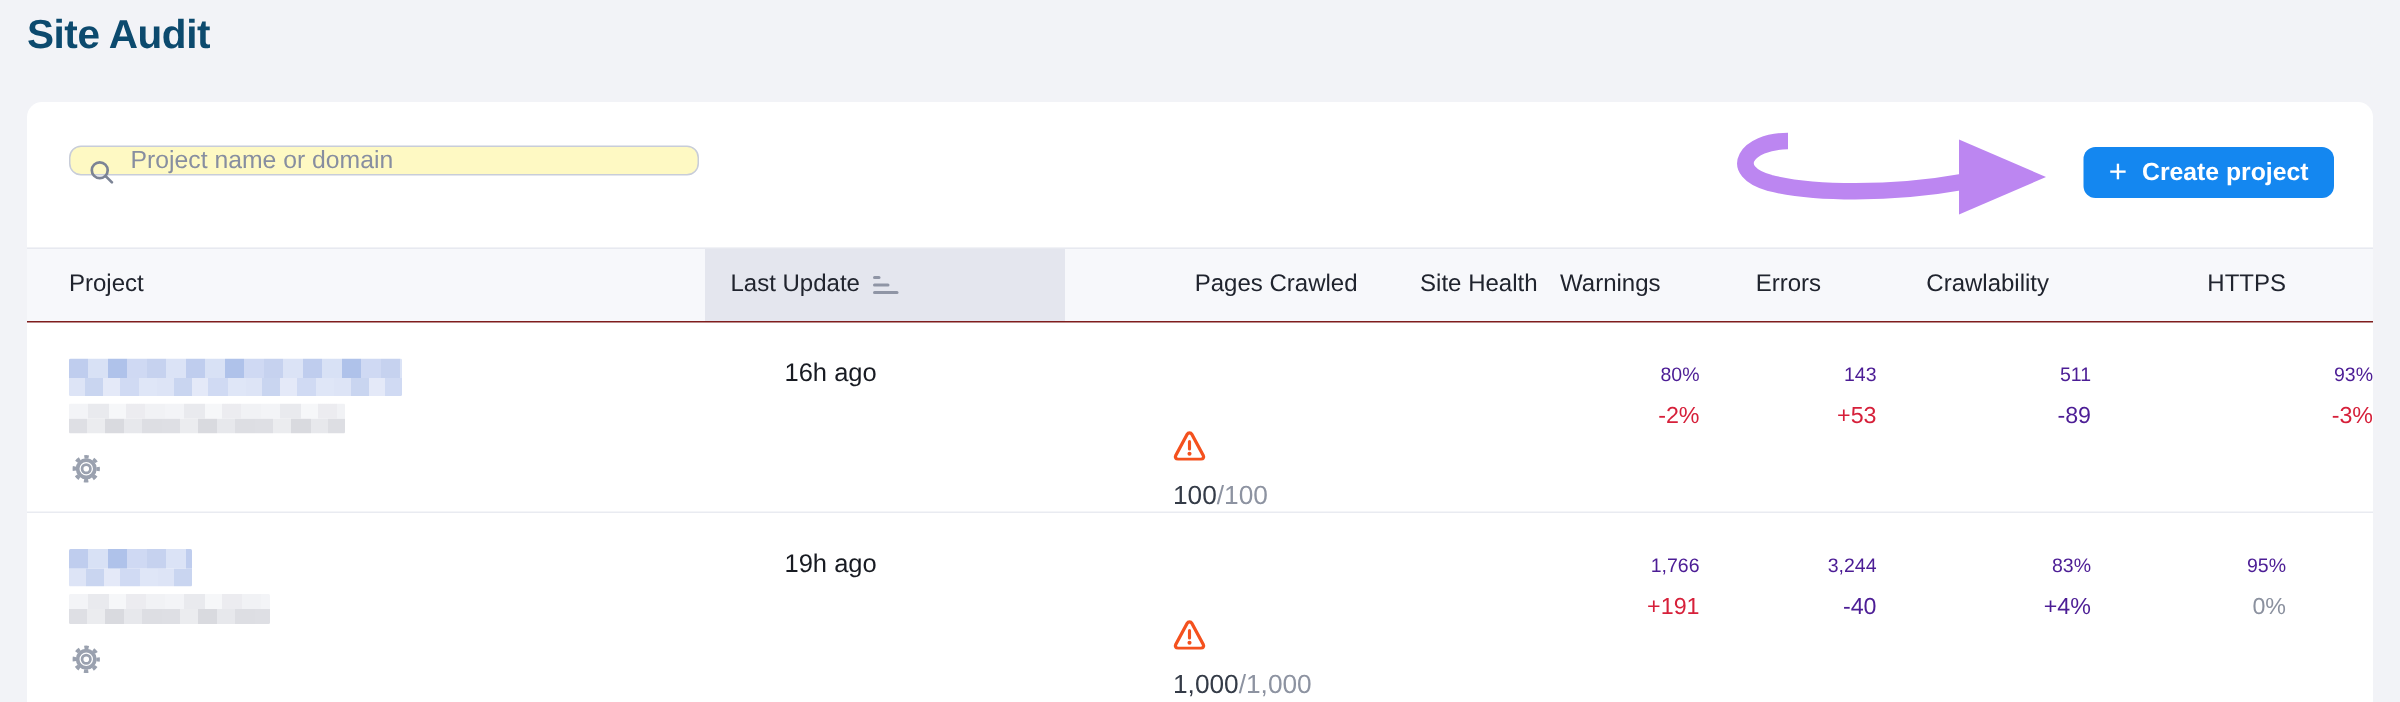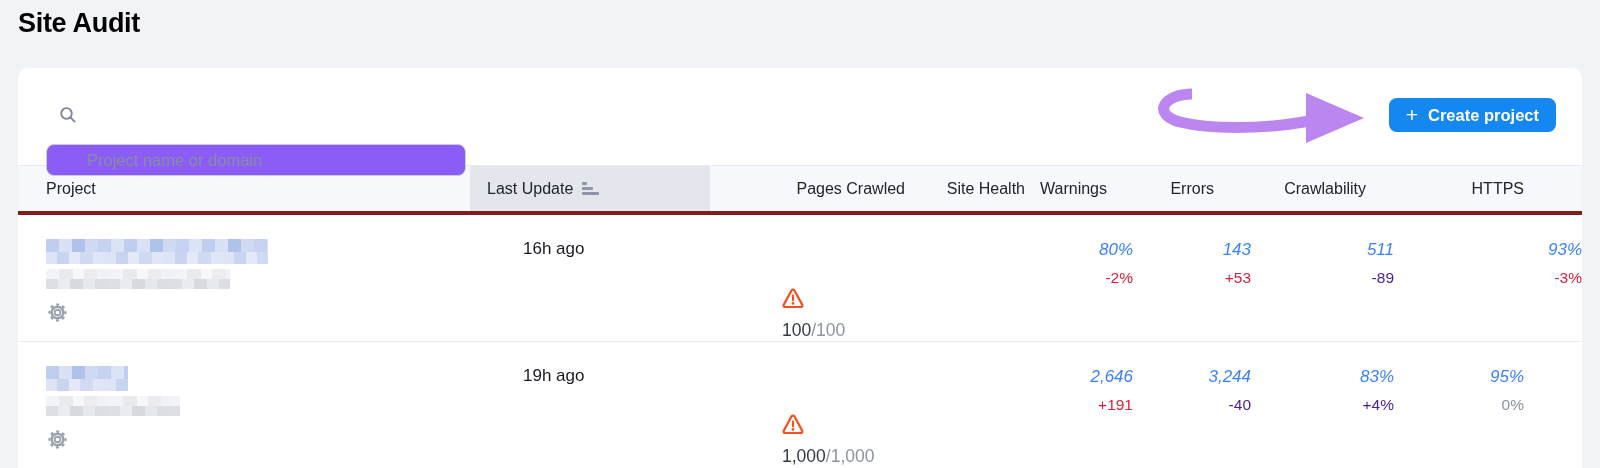--- a/index.html
+++ b/index.html
@@ -6,37 +6,37 @@
   html,body { width:1600px; height:468px; overflow:hidden; }
   body {
     position:relative;
     background:#f2f3f7;
     font-family:"Liberation Sans", sans-serif;
     color:#1b1e26;
   }
 
   .page-title {
     position:absolute; left:18px; top:8px;
-    font-size:27px; font-weight:700; color:#000000; letter-spacing:-0.3px;
+    font-size:27px; font-weight:700; color:#0c4a6e; letter-spacing:-0.3px;
   }
 
   .card {
     position:absolute; left:18px; top:68px; width:1564px; height:430px;
     background:#ffffff; border-radius:10px;
   }
 
   
   .toolbar { position:relative; height:97px; }
   .search-wrap { position:absolute; left:28px; top:29px; }
   .search-input {
-    width:420px; height:32px;
+    width:420px; height:20px;
     border:1px solid #c8cdd9; border-radius:8px;
     padding:0 12px 0 40px;
     font-size:16.5px; font-family:"Liberation Sans", sans-serif;
-    color:#2a2e39; background:#8b5cf6; outline:none;margin-top:47px;
+    color:#2a2e39; background:#fef9c3; outline:none;
   }
   .search-input::placeholder { color:#878ea0; }
   .search-icon { position:absolute; left:13px; top:9px; pointer-events:none; }
 
   .create-btn {
     position:absolute; right:26px; top:30px; height:34px;
     display:inline-flex; align-items:center; gap:10px;
     padding:0 17px;
     background:#1487f0; color:#fff;
     border:none; border-radius:8px; cursor:pointer;
@@ -49,21 +49,21 @@
 
   
   .grid {
     display:grid;
     grid-template-columns:452px 240px 195px 120px 82px 107px 152px 1fr;
   }
   .t-head {
     height:50px;
     background:#f7f8fb;
     border-top:1px solid #e7e9f0;
-    border-bottom:4px solid #7f1d1d;
+    border-bottom:1px solid #7f1d1d;
     font-size:16px; color:#20242e;
   }
   .t-head > div { display:flex; align-items:center; }
   .h-project { padding-left:28px; }
   .h-last { background:#e4e6ee; height:100%; padding-left:17px; gap:9px;text-align:center; }
   .h-right { justify-content:flex-end;margin-left:20px; }
   .h-https { padding-right:58px; }
 
   .sort-icon { display:inline-flex; flex-direction:column; align-items:flex-start; gap:2.5px; }
   .sort-icon i { display:block; height:2.6px; background:#8f95a5; border-radius:1px; }
@@ -100,22 +100,22 @@
   .cell-last { padding:24px 0 0 17px; font-size:17px; color:#181b22; }
 
   .cell-pages { padding:24px 0 0 0; display:flex; justify-content:flex-end; align-items:flex-start; gap:8px;flex-direction:column; }
   .pages-text { font-size:17.5px; color:#343b47; line-height:21px; }
   .pages-total { color:#8d93a1; }
   .warning-icon { margin-top:1px; flex:none; }
 
   .cell-num { padding-top:24px; text-align:right; }
   .cell-https { padding-right:58px; }
   .val {
-    display:inline-block; font-size:17px; color:#3b82f6;
-    text-decoration:none; line-height:21px; cursor:pointer;font-style:italic;
+    display:inline-block; font-size:13px; color:#4c1d95;
+    text-decoration:none; line-height:21px; cursor:pointer;
   }
   .delta { display:block; font-size:15.5px; margin-top:9px; line-height:18px; }
   .d-red   { color:#d6203a; }
   .d-green { color:#4c1d95; }
   .d-gray  { color:#8b919f; }
 </style>
 </head>
 <body>
 
 <div class="page-title">Site Audit</div>
@@ -219,21 +219,21 @@
       <span class="warning-icon">
         <svg width="22" height="20" viewBox="0 0 24 22">
           <path d="M10.3 2.7 L1.9 18.3 a1.9 1.9 0 0 0 1.7 2.8 h16.8 a1.9 1.9 0 0 0 1.7 -2.8 L13.7 2.7 a1.95 1.95 0 0 0 -3.4 0 Z" fill="none" stroke="#f4511e" stroke-width="2.4" stroke-linejoin="round"></path>
           <line x1="12" y1="8.2" x2="12" y2="13.6" stroke="#f4511e" stroke-width="2.3" stroke-linecap="round"></line>
           <circle cx="12" cy="17" r="1.5" fill="#f4511e"></circle>
         </svg>
       </span>
       <span class="pages-text"><span>1,000</span><span class="pages-total">/1,000</span></span>
     </div>
     <div class="cell-num">
-      <a class="val">2,646</a>
+      <a class="val">1,766</a>
       <span class="delta d-red">+191</span>
     </div>
     <div class="cell-num">
       <a class="val">3,244</a>
       <span class="delta d-green">-40</span>
     </div>
     <div class="cell-num">
       <a class="val">83%</a>
       <span class="delta d-green">+4%</span>
     </div>

